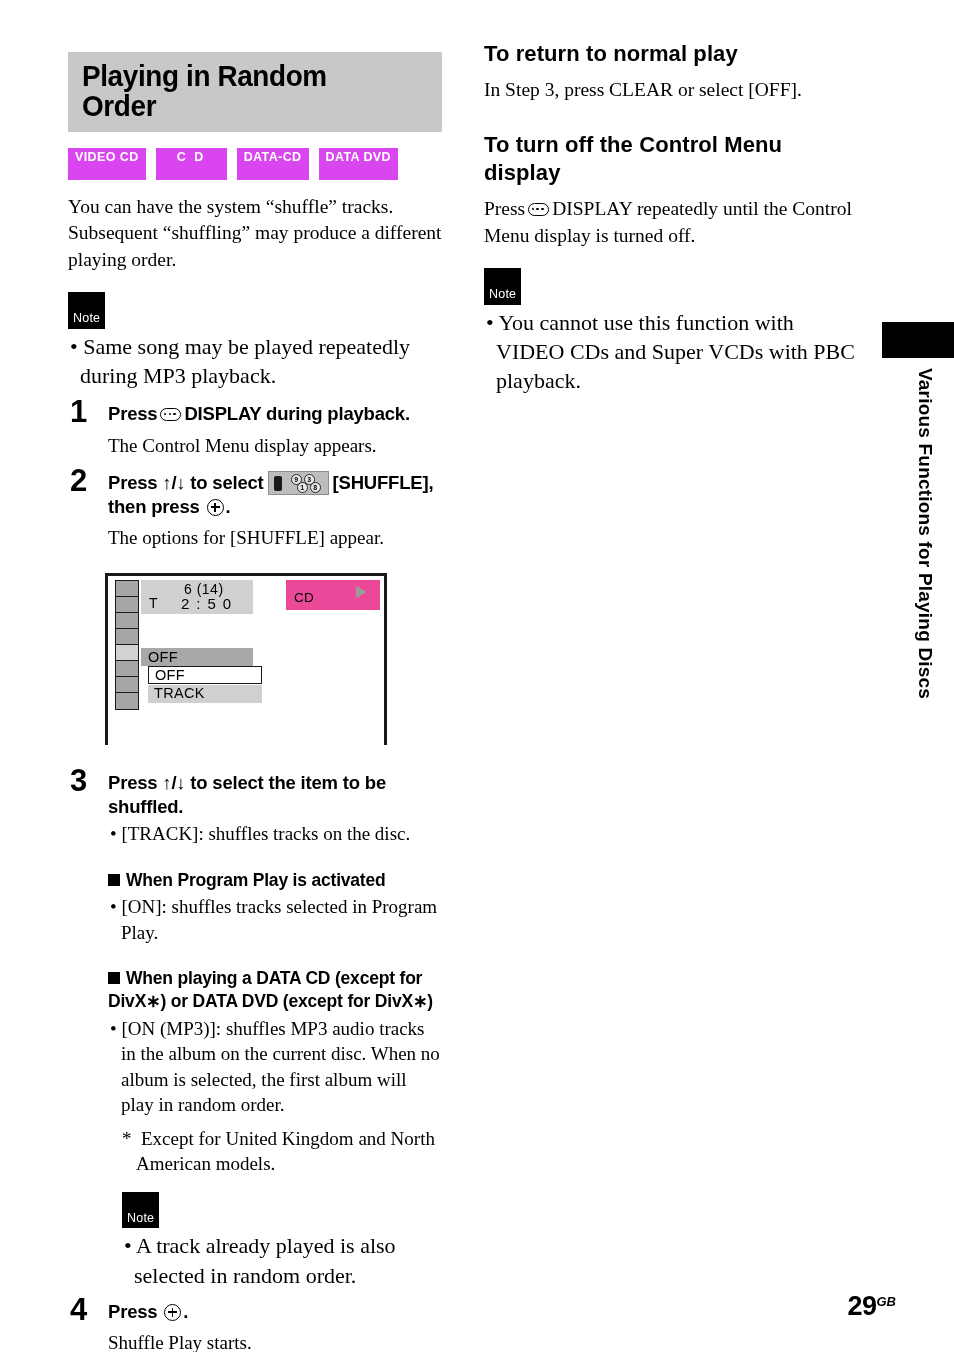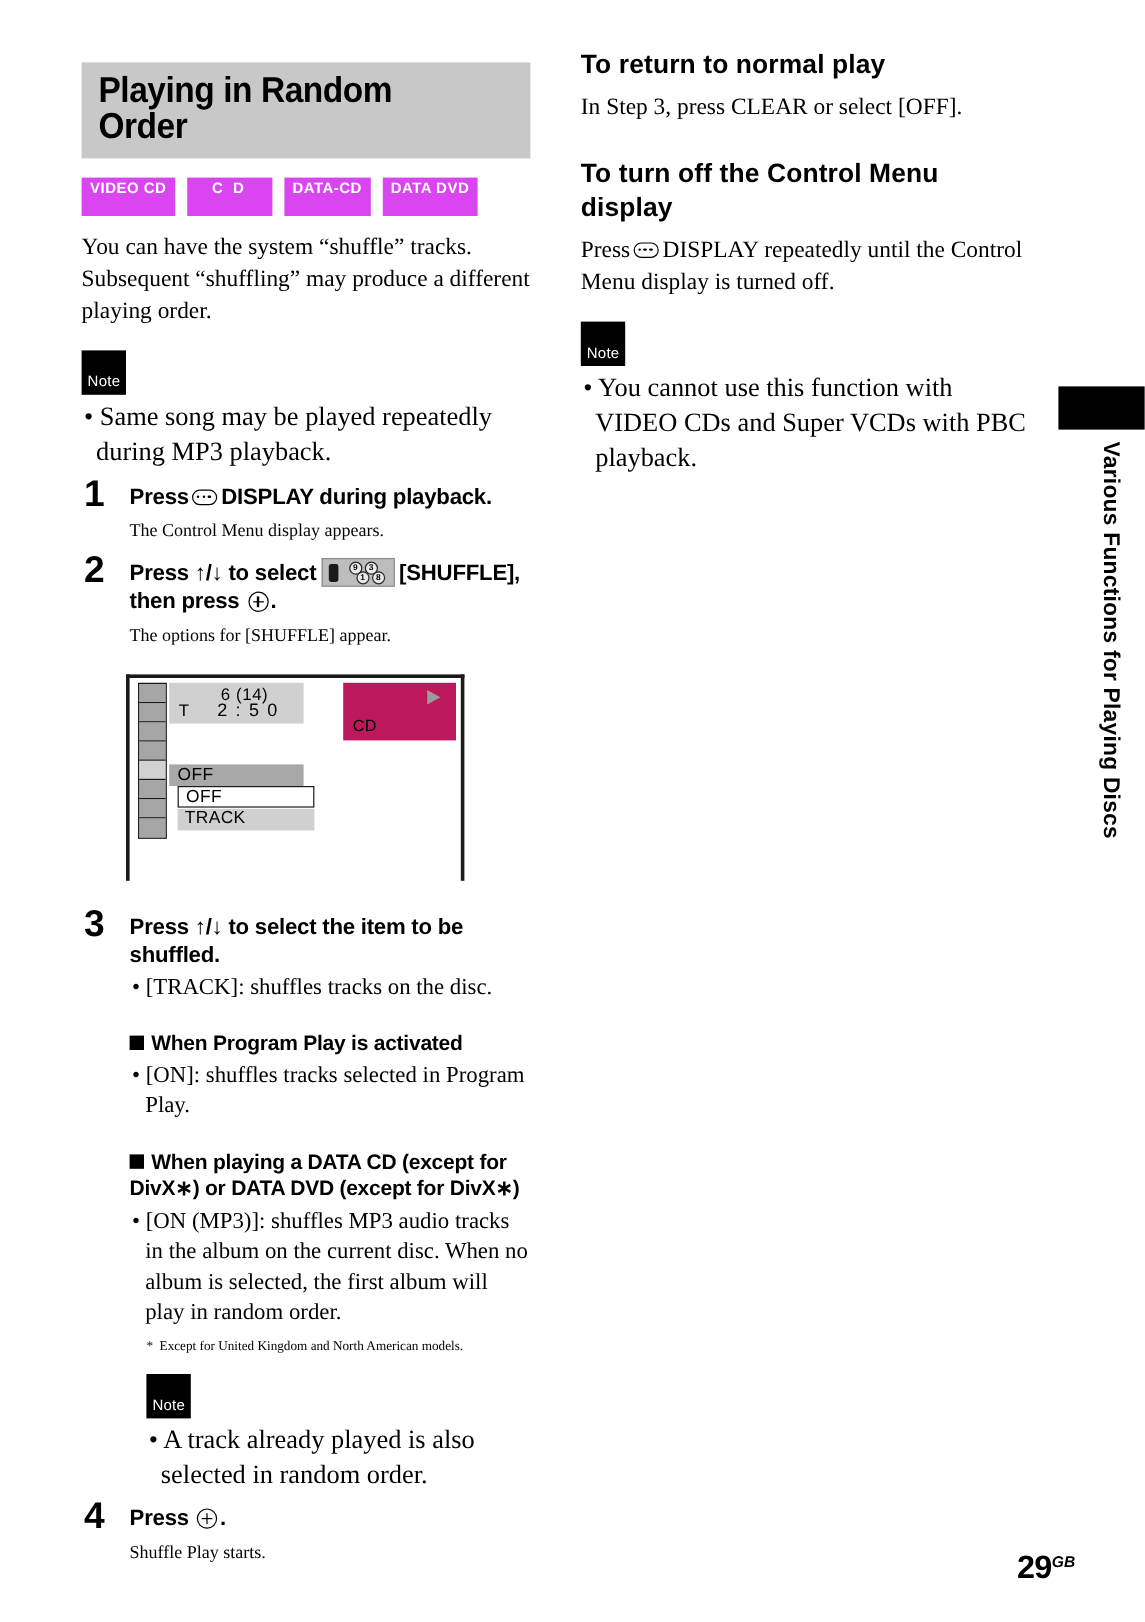--- a/index.html
+++ b/index.html
@@ -134,21 +134,21 @@
     line-height: 1;
   }
   .step-head {
     font-family: "Liberation Sans", sans-serif;
     font-weight: bold;
     font-size: 18.5px;
     line-height: 1.28;
     letter-spacing: -0.2px;
   }
   .step-sub {
-    font-size: 15px;
+    font-size: 19px;
     line-height: 1.35;
     margin-top: 7px;
   }
 
   
   .ico-display {
     display: inline-block;
     width: 21px;
     height: 13px;
     border: 1.6px solid #000;
@@ -287,22 +287,22 @@
     font-family: "Liberation Sans", sans-serif;
     font-size: 15px;
     letter-spacing: 1.4px;
   }
 
   .osd-disc {
     position: absolute;
     left: 178px;
     top: 4px;
     width: 94px;
-    height: 48px;
-    background: #be185d;
+    height: 30px;
+    background: #ec4899;
   }
   .osd-disc .label {
     position: absolute;
     left: 8px;
     bottom: 5px;
     font-family: "Liberation Sans", sans-serif;
     font-size: 13.5px;
     letter-spacing: 0.3px;
   }
   .osd-disc .play-tri {
@@ -378,21 +378,21 @@
     padding: 0;
     list-style: none;
     font-size: 19px;
     line-height: 1.34;
   }
   .bullets li {
     text-indent: -11px;
     padding-left: 13px;
   }
   .footnote {
-    font-size: 11px;
+    font-size: 19px;
     line-height: 1.32;
     margin: 8px 0 0 14px;
     text-indent: -14px;
     padding-left: 14px;
   }
 
   
   .rhead {
     font-family: "Liberation Sans", sans-serif;
     font-weight: bold;

